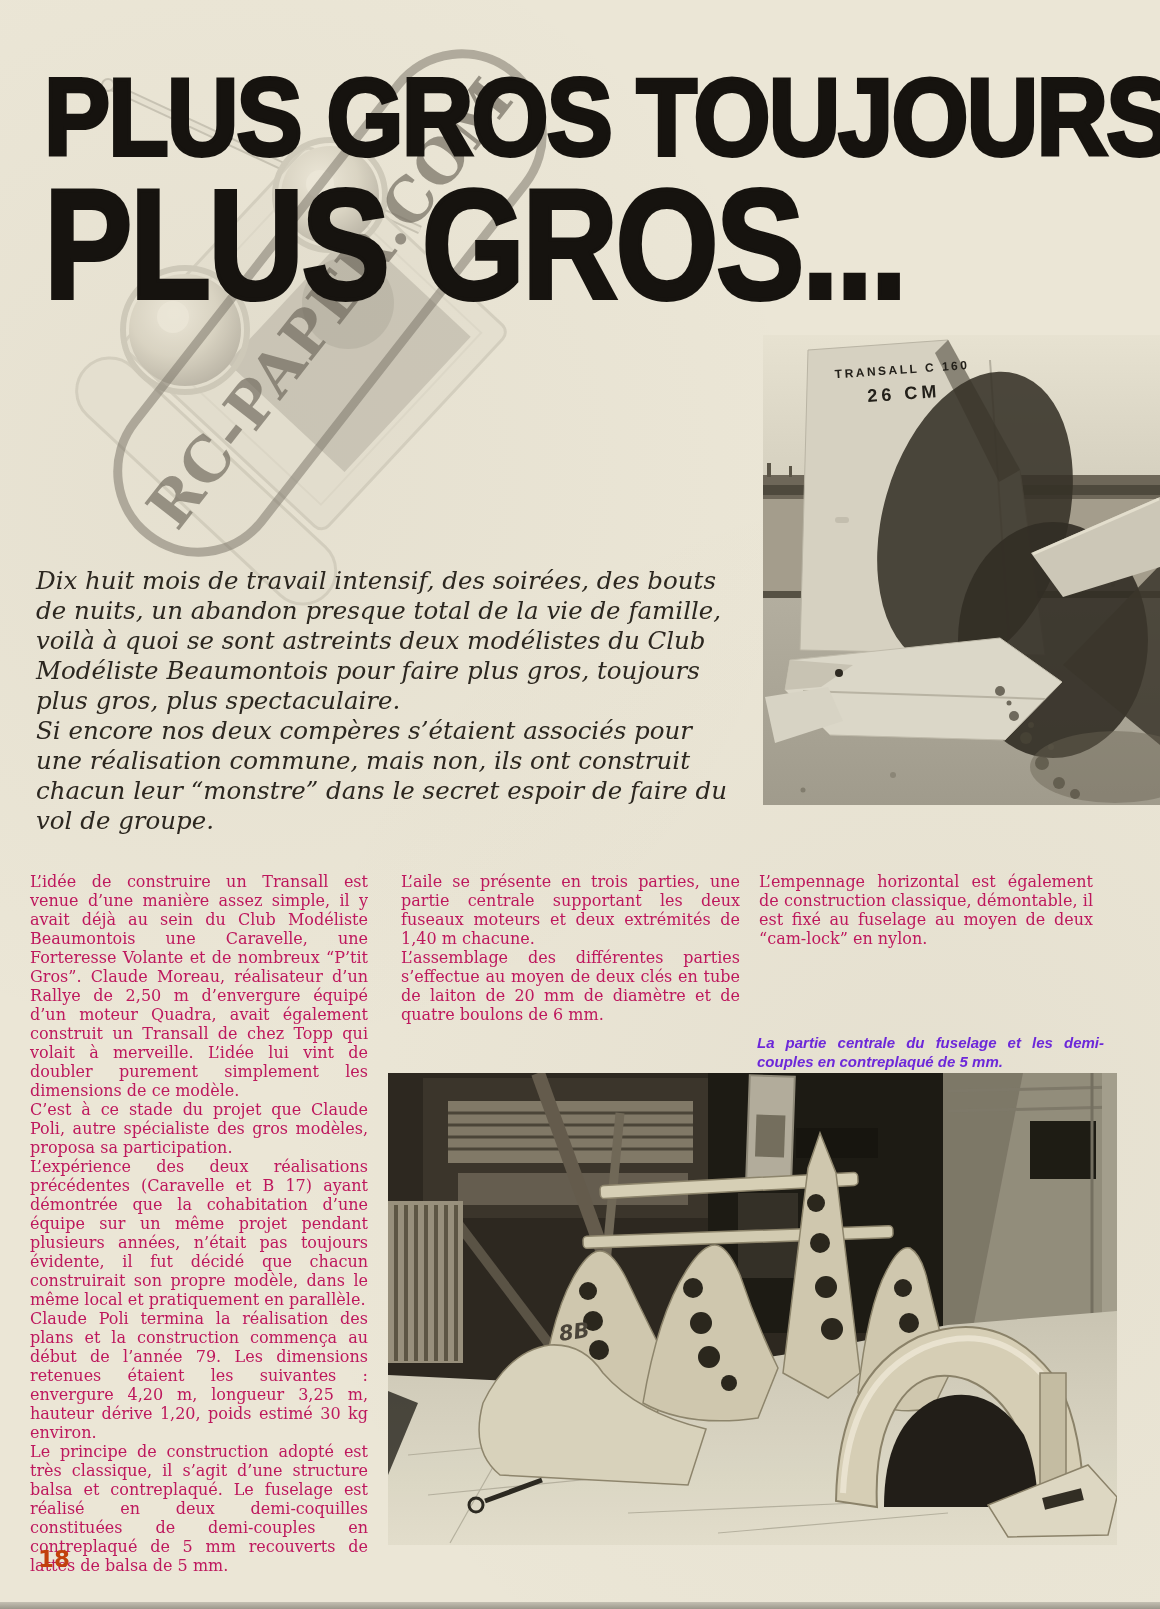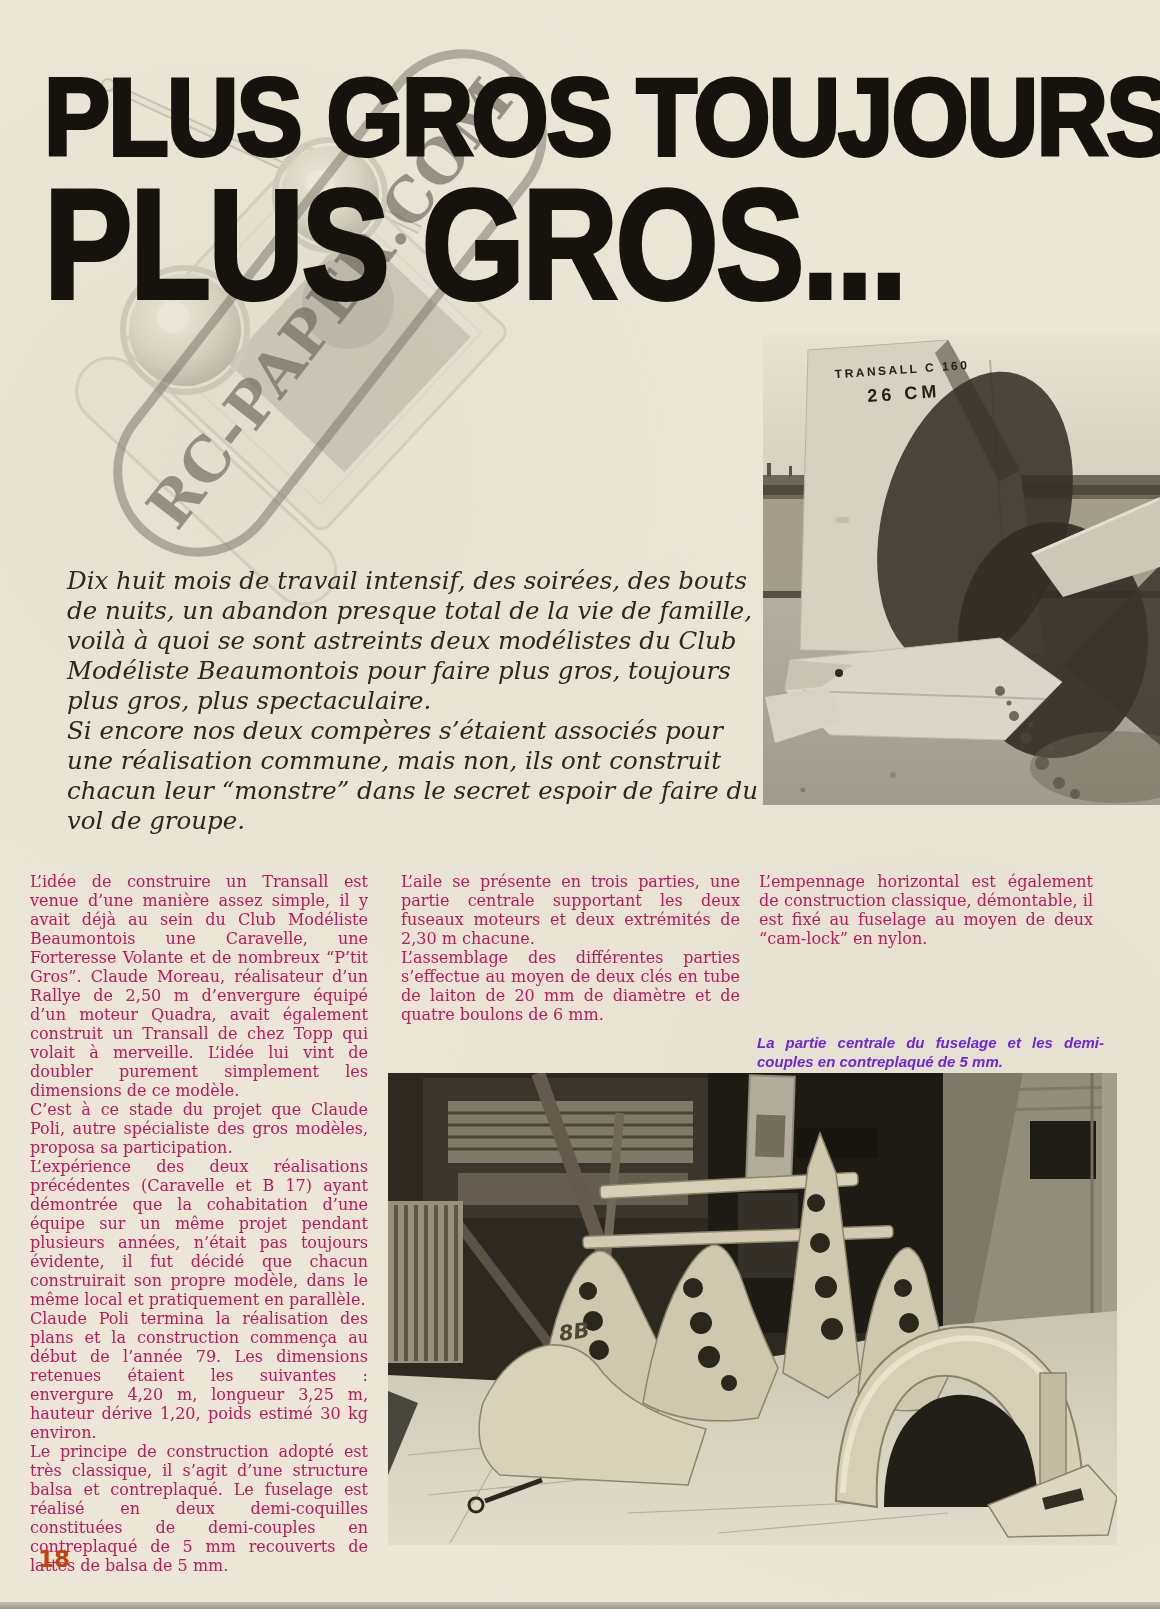--- a/index.html
+++ b/index.html
@@ -36,21 +36,21 @@
     position:absolute;left:44px;z-index:3;
     font-family:"Liberation Sans",sans-serif;font-weight:bold;
     color:#16130f;-webkit-text-stroke:4px #16130f;
     line-height:1;white-space:nowrap;transform-origin:0 0;
   }
   #title1{top:62px;font-size:110px;letter-spacing:-2px;transform:scaleX(.90);}
   #title2{top:166px;font-size:156px;letter-spacing:-3px;transform:scaleX(.85);}
   
   .intro{
     position:absolute;left:36px;top:566px;width:702px;z-index:3;
-    font-style:italic;font-size:24.5px;line-height:30px;color:#2c2720;margin-left:31px;
+    font-style:italic;font-size:24.5px;line-height:30px;color:#2c2720;
   }
   .intro p{margin:0;}
   
   .col{position:absolute;top:872px;z-index:3;}
   #col1{left:30px;width:338px;}
   #col2{left:401px;width:339px;}
   #col3{left:759px;width:334px;}
   .col p{
     margin:0;font-size:16px;line-height:19px;color:#be185d;
     text-align:justify;
@@ -197,21 +197,21 @@
 </div>
 
 <div class="col" id="col1">
   <p>L’idée de construire un Transall est venue d’une manière assez simple, il y avait déjà au sein du Club Modéliste Beaumontois une Caravelle, une Forteresse Volante et de nombreux “P’tit Gros”. Claude Moreau, réalisateur d’un Rallye de 2,50 m d’envergure équipé d’un moteur Quadra, avait également construit un Transall de chez Topp qui volait à merveille. L’idée lui vint de doubler purement simplement les dimensions de ce modèle.</p>
   <p>C’est à ce stade du projet que Claude Poli, autre spécialiste des gros modèles, proposa sa participation.</p>
   <p>L’expérience des deux réalisations précédentes (Caravelle et B 17) ayant démontrée que la cohabitation d’une équipe sur un même projet pendant plusieurs années, n’était pas toujours évidente, il fut décidé que chacun construirait son propre modèle, dans le même local et pratiquement en parallèle.</p>
   <p>Claude Poli termina la réalisation des plans et la construction commença au début de l’année 79. Les dimensions retenues étaient les suivantes : envergure 4,20 m, longueur 3,25 m, hauteur dérive 1,20, poids estimé 30 kg environ.</p>
   <p>Le principe de construction adopté est très classique, il s’agit d’une structure balsa et contreplaqué. Le fuselage est réalisé en deux demi-coquilles constituées de demi-couples en contreplaqué de 5 mm recouverts de lattes de balsa de 5 mm.</p>
 </div>
 <div class="col" id="col2">
-  <p>L’aile se présente en trois parties, une partie centrale supportant les deux fuseaux moteurs et deux extrémités de 2,30 m chacune.</p>
+  <p>L’aile se présente en trois parties, une partie centrale supportant les deux fuseaux moteurs et deux extrémités de 1,40 m chacune.</p>
   <p>L’assemblage des différentes parties s’effectue au moyen de deux clés en tube de laiton de 20 mm de diamètre et de quatre boulons de 6 mm.</p>
 </div>
 <div class="col" id="col3">
   <p>L’empennage horizontal est également de construction classique, démontable, il est fixé au fuselage au moyen de deux “cam-lock” en nylon.</p>
 </div>
 
 <div class="caption">La partie centrale du fuselage et les demi-couples en contreplaqué de 5 mm.</div>
 
 <div class="photo" id="photo-bottom">
   <svg width="729" height="472" viewBox="0 0 729 472">

